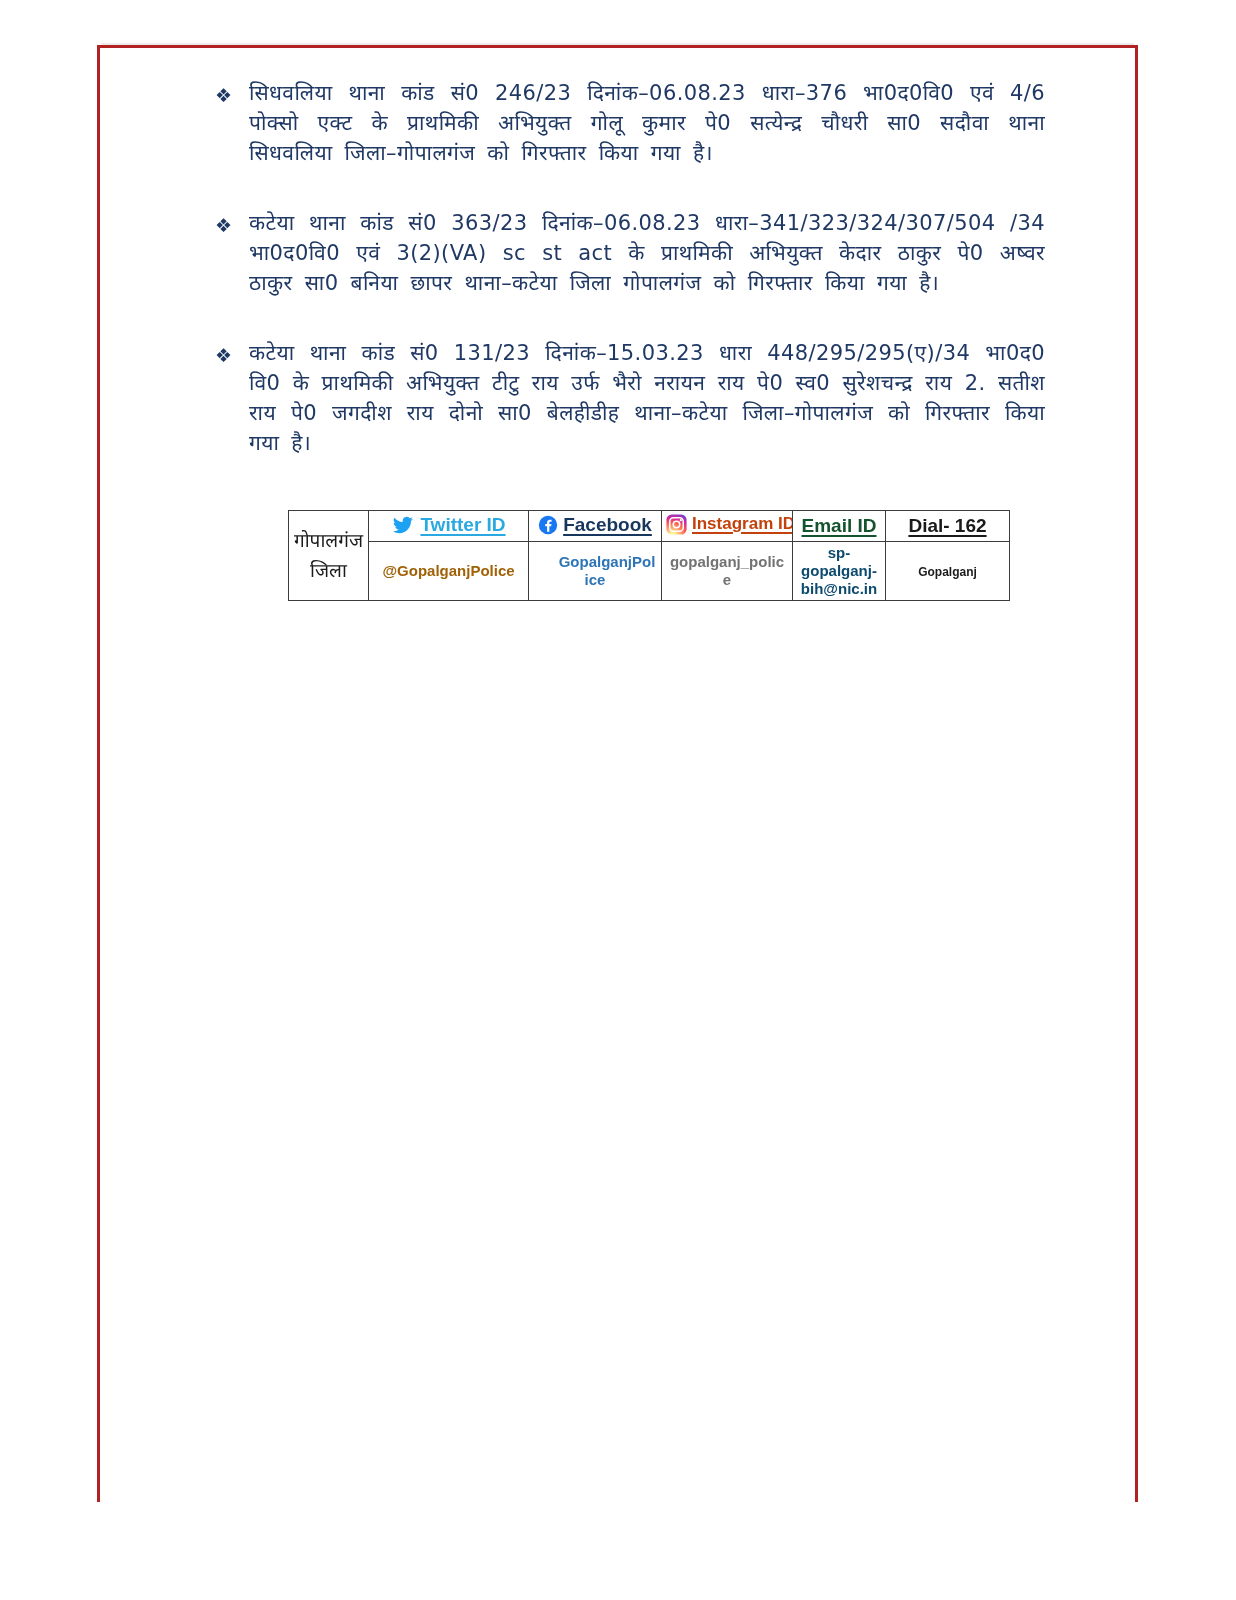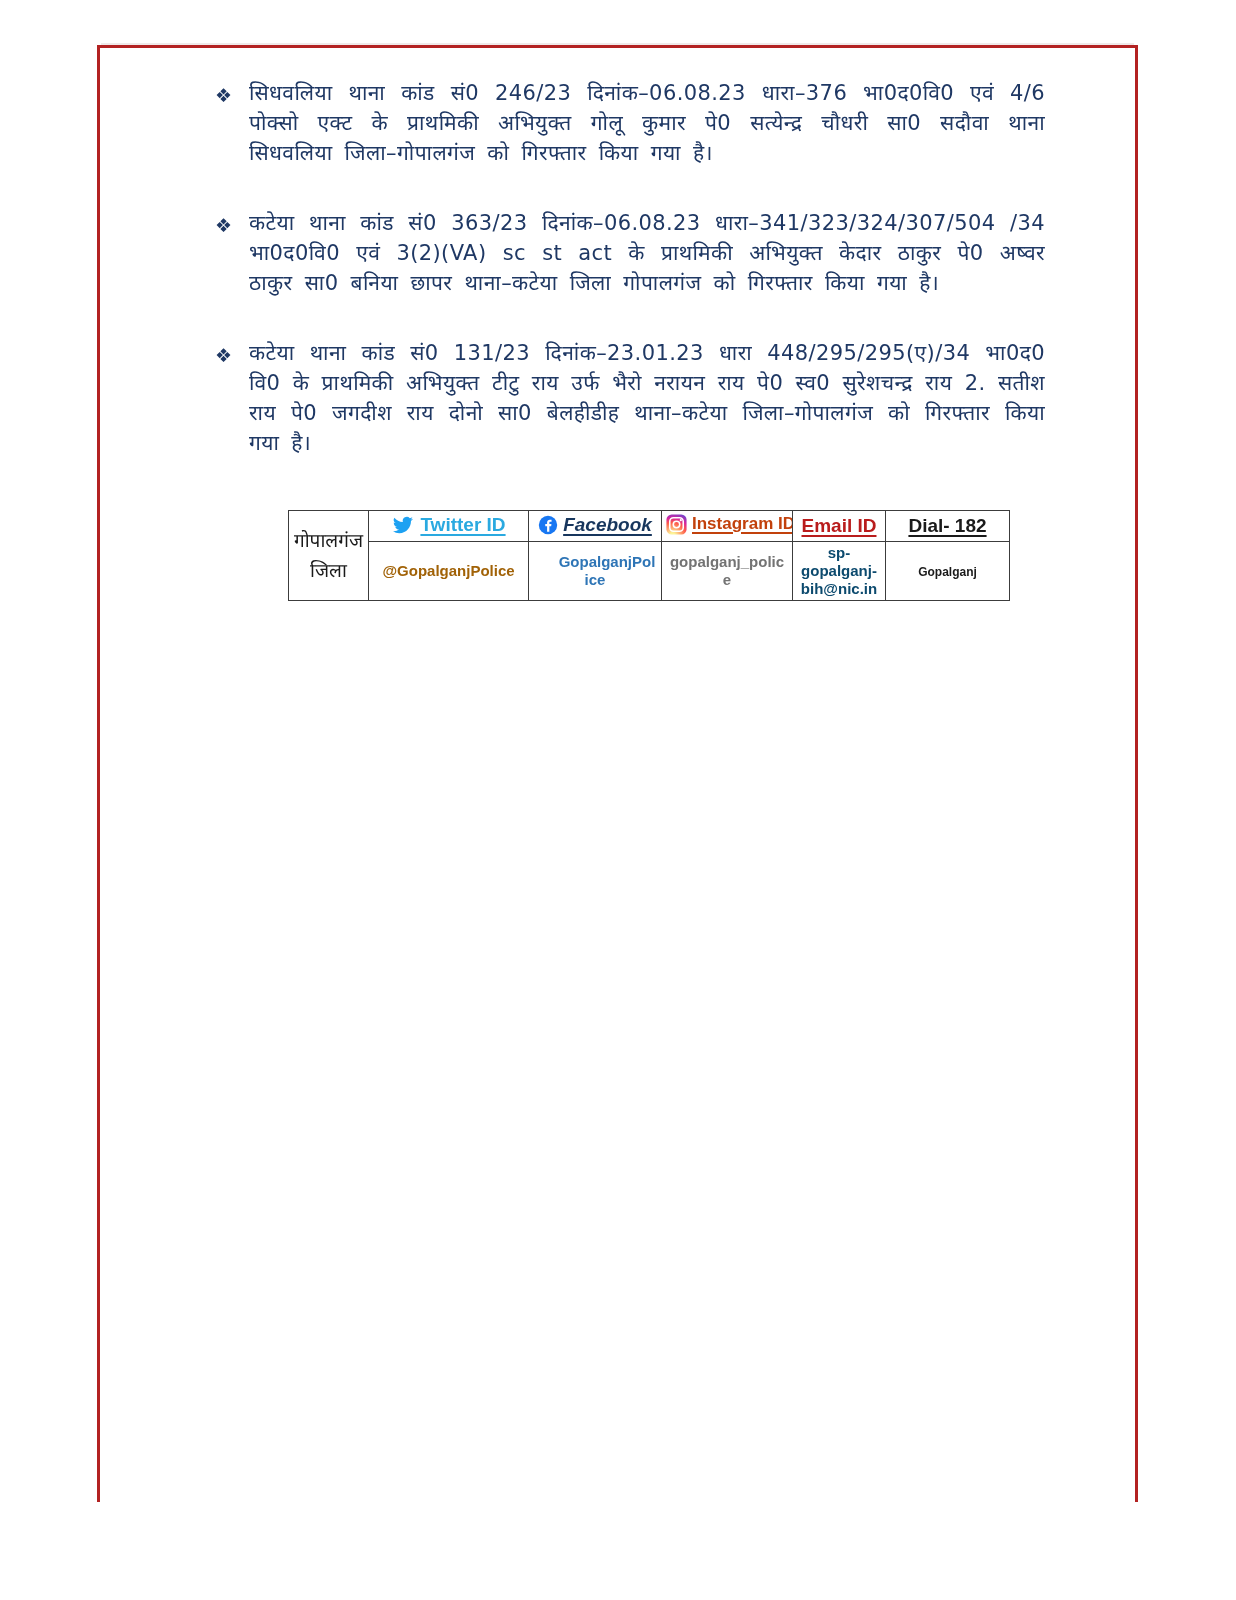--- a/index.html
+++ b/index.html
@@ -110,21 +110,21 @@
       <li>
         <span class="bullet-marker">❖</span>
         <span>सिधवलिया थाना कांड सं0 246/23 दिनांक–06.08.23 धारा–376 भा0द0वि0 एवं 4/6 पोक्सो एक्ट के प्राथमिकी अभियुक्त गोलू कुमार पे0 सत्येन्द्र चौधरी सा0 सदौवा थाना सिधवलिया जिला–गोपालगंज को गिरफ्तार किया गया है।</span>
       </li>
       <li>
         <span class="bullet-marker">❖</span>
         <span>कटेया थाना कांड सं0 363/23 दिनांक–06.08.23 धारा–341/323/324/307/504 /34 भा0द0वि0 एवं 3(2)(VA) sc st act के प्राथमिकी अभियुक्त केदार ठाकुर पे0 अष्वर ठाकुर सा0 बनिया छापर थाना–कटेया जिला गोपालगंज को गिरफ्तार किया गया है।</span>
       </li>
       <li>
         <span class="bullet-marker">❖</span>
-        <span>कटेया थाना कांड सं0 131/23 दिनांक–23.01.23 धारा 448/295/295(ए)/34 भा0द0 वि0 के प्राथमिकी अभियुक्त टीटु राय उर्फ भैरो नरायन राय पे0 स्व0 सुरेशचन्द्र राय 2. सतीश राय पे0 जगदीश राय दोनो सा0 बेलहीडीह थाना–कटेया जिला–गोपालगंज को गिरफ्तार किया गया है।</span>
+        <span>कटेया थाना कांड सं0 131/23 दिनांक–15.03.23 धारा 448/295/295(ए)/34 भा0द0 वि0 के प्राथमिकी अभियुक्त टीटु राय उर्फ भैरो नरायन राय पे0 स्व0 सुरेशचन्द्र राय 2. सतीश राय पे0 जगदीश राय दोनो सा0 बेलहीडीह थाना–कटेया जिला–गोपालगंज को गिरफ्तार किया गया है।</span>
       </li>
     </ul>
 
     <table class="contact-table">
       <colgroup>
         <col style="width:80px">
           <col style="width:160px">
           <col style="width:133px">
         <col style="width:131px">
           <col style="width:93px">
@@ -146,21 +146,21 @@
         </td>
 
         <td>
           <span class="hdr-wrap">
             <span class="icon">
               <svg viewBox="0 0 24 24" width="20" height="20" aria-hidden="true">
                 <circle cx="12" cy="12" r="11" fill="#1877f2"></circle>
                 <path fill="#fff" d="M13.6 20v-6.5h2.2l.33-2.6H13.6V9.25c0-.75.21-1.27 1.29-1.27h1.38V5.65c-.24-.03-1.06-.1-2.02-.1-2 0-3.36 1.22-3.36 3.45v1.9H8.7v2.6h2.19V20h2.71z"></path>
               </svg>
             </span>
-            <span class="hdr-label" style="color: rgb(23, 54, 93); font-style: italic;">Facebook</span>
+            <span class="hdr-label" style="color: rgb(23, 54, 93);">Facebook</span>
           </span>
         </td>
 
         <td>
           <span class="hdr-wrap">
             <span class="icon">
               <svg viewBox="0 0 24 24" width="21" height="21" aria-hidden="true">
                 <defs>
                   <radialGradient id="igGrad" cx="30%" cy="107%" r="150%">
                     <stop offset="0%" stop-color="#fdf497"></stop>
@@ -174,25 +174,25 @@
                 <rect x="4.3" y="4.3" width="15.4" height="15.4" rx="4.2" fill="none" stroke="#fff" stroke-width="1.8"></rect>
                 <circle cx="12" cy="12" r="3.7" fill="none" stroke="#fff" stroke-width="1.8"></circle>
                 <circle cx="16.9" cy="7.1" r="1.25" fill="#fff"></circle>
               </svg>
             </span>
             <span class="hdr-label" style="font-size: 17px; color: #c2410c;">Instagram ID</span>
           </span>
         </td>
 
         <td>
-          <span class="hdr-label" style="color: #b91c1c;">Email ID</span>
-        </td>
-
-        <td>
-          <span class="hdr-label" style="color: rgb(26, 26, 26);">Dial- 182</span>
+          <span class="hdr-label" style="color: #14532d;">Email ID</span>
+        </td>
+
+        <td>
+          <span class="hdr-label" style="color: rgb(26, 26, 26);">Dial- 162</span>
         </td>
       </tr>
 
       <tr class="val-row">
         <td>
           <span class="val-text" style="color: #a16207;">@GopalganjPolice</span>
         </td>
         <td>
           <span class="val-text" style="color: rgb(46, 117, 182); margin-left: 24px;">GopalganjPolice</span>
         </td>

